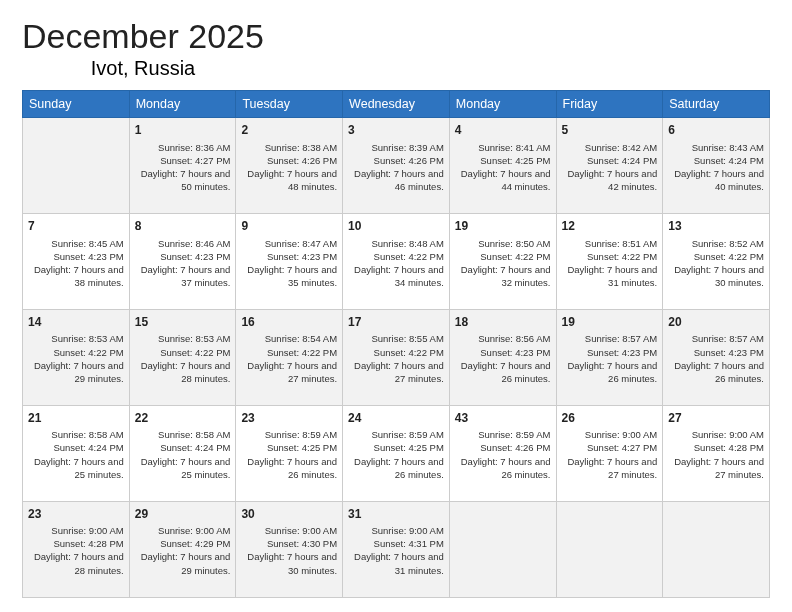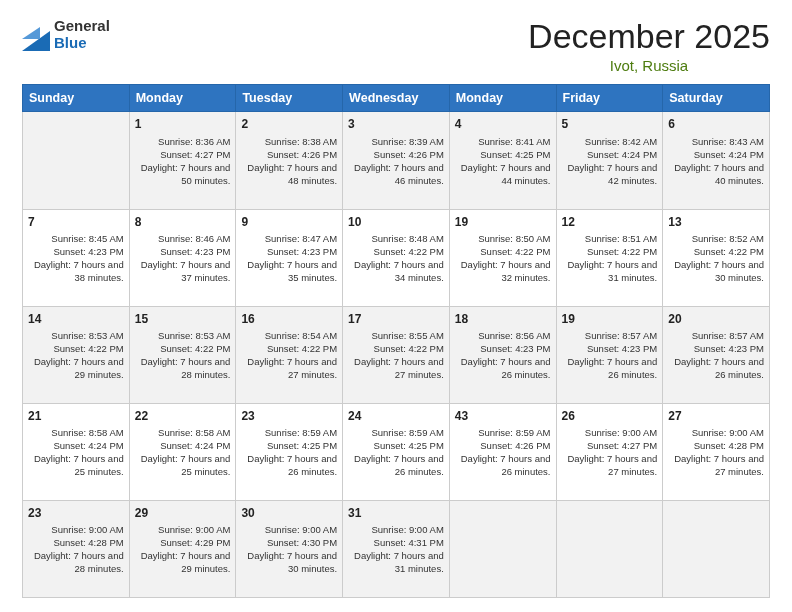--- a/index.html
+++ b/index.html
@@ -51,36 +51,36 @@
     .title-block {
       text-align: center;
     }
     .month-title {
       font-size: 34px;
       font-weight: normal;
       color: #222;
       line-height: 1.1;
     }
     .location {
-      font-size: 15px;
-      color: #4d7c0f;
+      font-size: 20px;
+      color: #000000;
       margin-top: 2px;
     }
     .calendar {
       flex: 1;
       border: 1px solid #ccc;
       border-collapse: collapse;
       width: 100%;
       table-layout: fixed;
     }
     .calendar th {
       background-color: #2e74c0;
       color: #fff;
       font-size: 12.5px;
-      font-weight: bold;
+      font-weight: normal;
       padding: 6px 6px;
       border: 1px solid #2566aa;
       text-align: left;
     }
     .calendar td {
       border: 1px solid #ccc;
       vertical-align: top;
       padding: 4px 5px 3px 5px;
       font-size: 9.8px;
       color: #333;
@@ -108,30 +108,20 @@
     }
     .row-shade td.empty {
       background-color: #f2f2f2;
     }
   </style>
 </head>
 <body>
 
 <div class="page">
   <div class="header">
-    <div class="logo">
-      <svg class="logo-icon" viewBox="0 0 28 32" xmlns="http://www.w3.org/2000/svg">
-        <polygon points="0,32 28,12 28,32" fill="#1a6bb5"></polygon>
-        <polygon points="0,20 18,8 18,20" fill="#5599d8"></polygon>
-      </svg>
-      <div class="logo-text">
-        <span class="logo-general">General</span>
-        <span class="logo-blue">Blue</span>
-      </div>
-    </div>
     <div class="title-block">
       <div class="month-title">December 2025</div>
       <div class="location">Ivot, Russia</div>
     </div>
   </div>
 
   <table class="calendar">
     <thead>
       <tr>
         <th>Sunday</th>

